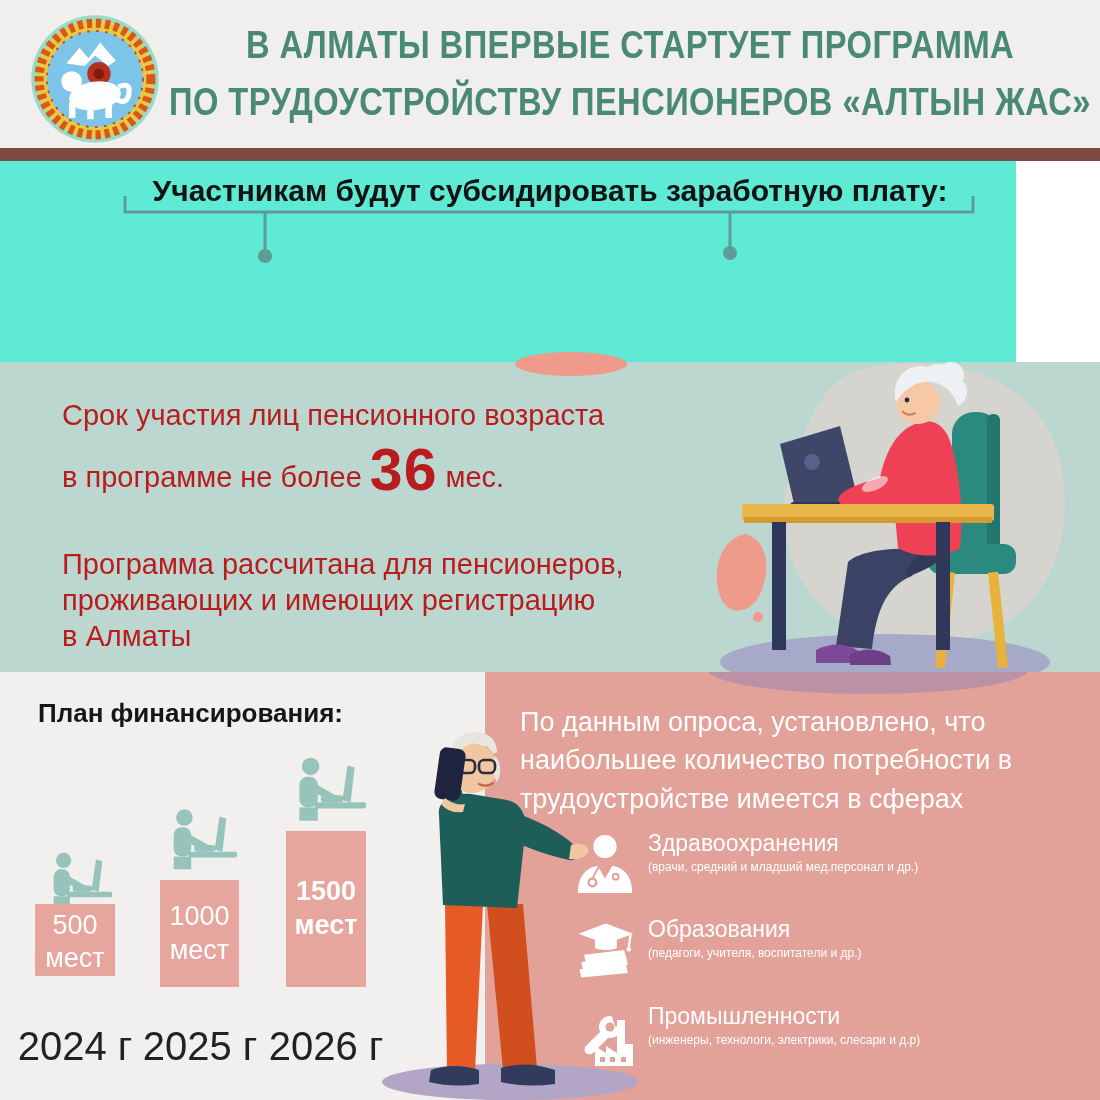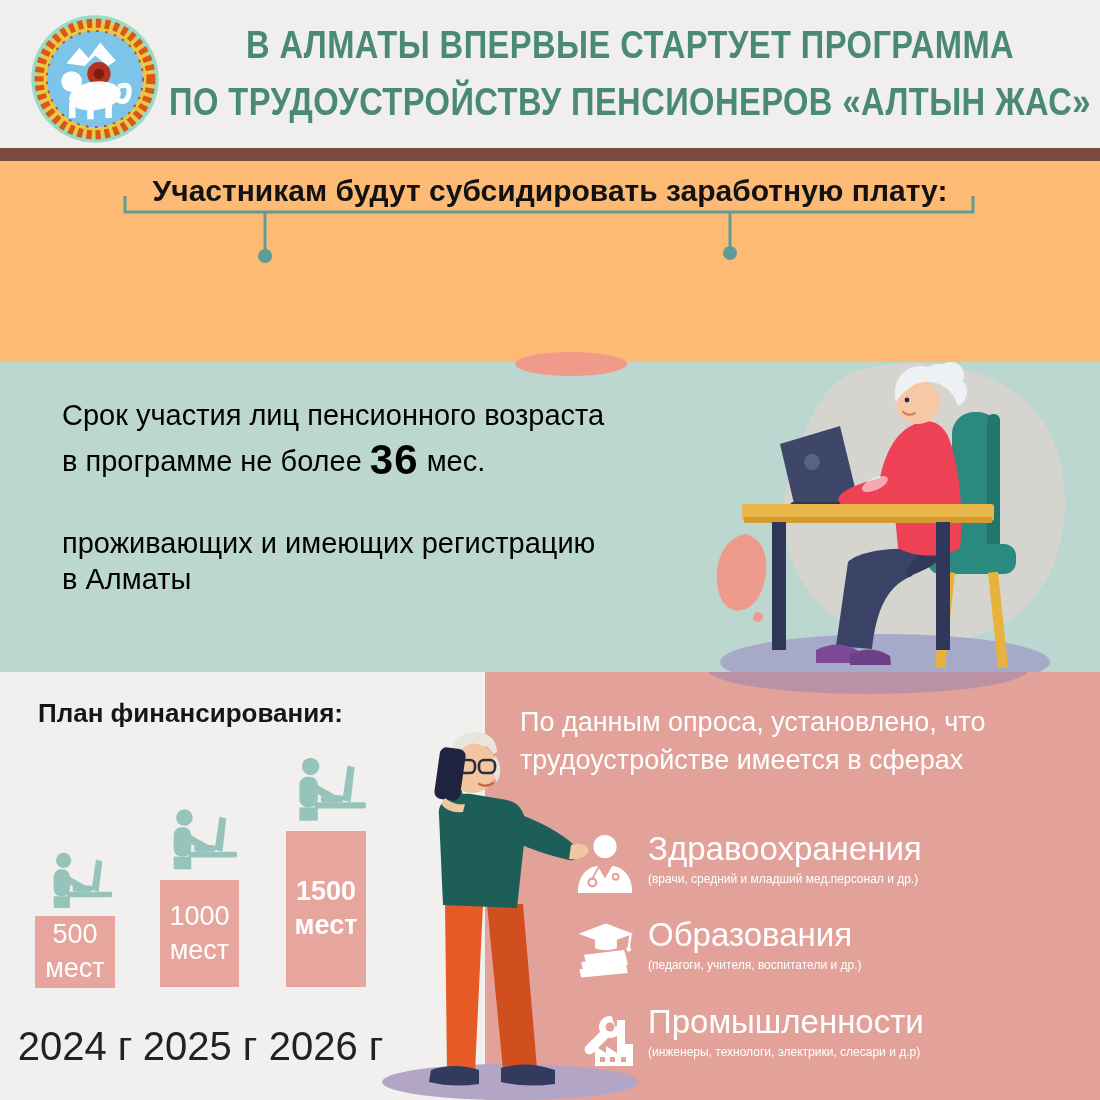--- a/index.html
+++ b/index.html
@@ -9,57 +9,57 @@
 
   
   .header { left:0; top:0; width:1100px; height:148px; background:#f0efed; }
   .logo { left:30px; top:14px; width:130px; height:130px; }
   .header-title { left:160px; top:0; width:940px; height:148px; display:flex; flex-direction:column; justify-content:center; align-items:center; gap:14px; transform:scaleX(.86); }
   .header-title div { color:#4a8a75; font-size:38px; font-weight:800; letter-spacing:.5px; white-space:nowrap; }
 
   .divider { left:0; top:148px; width:1100px; height:13px; background:#7a4a40; }
 
   
-  .subsidy { left:0; top:161px; width:1100px; height:201px; background:#fdba74; }
+  .subsidy { left:0; top:161px; width:1016px; height:201px; background:#5eead4; }
   .subsidy-title { left:0; top:13px; width:1100px; text-align:center; font-size:30px; font-weight:bold; color:#121212; }
   .bracket { left:110px; top:31px; width:880px; height:75px; }
   .sub-item-text { font-size:30px; line-height:1.3; color:#1c1c1c; }
   .sub-icon-1 { left:35px; top:268px; width:112px; height:92px; }
   .sub-text-1 { left:168px; top:275px; }
   .sub-icon-2 { left:492px; top:266px; width:100px; height:96px; }
   .sub-text-2 { left:607px; top:275px; }
 
   
   .program { left:0; top:362px; width:1100px; height:310px; background:#bcd7d0; overflow:hidden; }
-  .program-text { left:62px; top:36px; color:#000000; font-size:29px; line-height:1.24; font-weight:500; }
+  .program-text { left:62px; top:36px; color:#b91c1c; font-size:29px; line-height:1.24; font-weight:500; }
   .program-text .para1 { margin-bottom:40px; }
-  .big-num { font-size:42px; font-weight:bold; vertical-align:-3px; letter-spacing:1px; }
+  .big-num { font-size:59px; font-weight:bold; vertical-align:-3px; letter-spacing:1px; }
   .woman-illo { left:700px; top:0; width:380px; height:310px; }
   .deco-blob { left:515px; top:352px; width:112px; height:24px; background:#ef9a8b; border-radius:50%; z-index:3; }
 
   
   .chart-panel { left:0; top:672px; width:485px; height:428px; background:#f1f0ee; }
   .chart-title { left:38px; top:26px; font-size:26px; font-weight:600; color:#161616; }
   .bar { background:#e6a59d; color:#fff; display:flex; flex-direction:column; justify-content:center; align-items:center; font-size:27px; line-height:1.25; }
-  .bar-1 { left:35px; top:244px; width:80px; height:72px; }
+  .bar-1 { left:35px; top:232px; width:80px; height:72px;justify-content:flex-end; }
   .bar-2 { left:160px; top:208px; width:79px; height:107px;text-align:center; }
   .bar-3 { left:286px; top:159px; width:80px; height:156px;font-weight:bold; }
   .desk-icon-1 { left:42px; top:180px; width:72px; height:58px; }
   .desk-icon-2 { left:161px; top:136px; width:78px; height:64px; }
   .desk-icon-3 { left:286px; top:84px; width:82px; height:68px; }
   .year { top:352px; width:140px; text-align:center; font-size:40px; color:#222; }
   .year-1 { left:5px; } .year-2 { left:130px; } .year-3 { left:256px; }
 
   .survey-panel { left:485px; top:672px; width:615px; height:512px; background:#e2a29a; overflow:hidden; }
   .shadow-arc { left:222px; top:-28px; width:322px; height:50px; background:#bb92a4; border-radius:50%; }
   .survey-intro { left:35px; top:31px; color:#fff; font-size:27px; line-height:1.42; }
   .sector { position:absolute; left:0; width:615px; height:80px; }
   .sector-icon { position:absolute; left:88px; top:2px; width:64px; height:66px; }
   .sector-text { position:absolute; left:163px; top:0; color:#fff; }
-  .sector-title { font-size:33px; line-height:1.15; }
+  .sector-title { font-size:23px; line-height:1.15; }
   .sector-sub { font-size:12px; margin-top:4px; }
   .sector-1 { top:158px; } .sector-2 { top:244px; } .sector-3 { top:331px; }
 
   .man-illo { left:375px; top:690px; width:275px; height:410px; z-index:5; }
 </style>
 </head>
 <body>
 
 <div class="abs header">
   <svg class="abs logo" viewBox="0 0 100 100">
@@ -158,20 +158,21 @@
     <rect x="72" y="160" width="14" height="128" fill="#2f3858"></rect>
     <rect x="236" y="160" width="14" height="128" fill="#2f3858"></rect>
   </svg>
 
   <div class="abs program-text">
     <div class="para1">
       <div>Срок участия лиц пенсионного возраста</div>
       <div><span>в программе не более </span><span class="big-num">36</span><span> мес.</span></div>
     </div>
     <div>
+      <div>Программа рассчитана для пенсионеров,</div>
       <div>проживающих и имеющих регистрацию</div>
       <div>в Алматы</div>
     </div>
   </div>
 </div>
 
 <div class="abs chart-panel">
   <div class="abs chart-title">План финансирования:</div>
 
   <svg class="abs desk-icon-1" viewBox="0 0 80 64">
@@ -217,20 +218,21 @@
 
   <div class="abs year year-1">2024 г</div>
   <div class="abs year year-2">2025 г</div>
   <div class="abs year year-3">2026 г</div>
 </div>
 
 <div class="abs survey-panel">
   <div class="abs shadow-arc"></div>
   <div class="abs survey-intro">
     <div>По данным опроса, установлено, что</div>
+    <div>наибольшее количество потребности в</div>
     <div>трудоустройстве имеется в сферах</div>
   </div>
 
   <div class="sector sector-1">
     <svg class="sector-icon" viewBox="0 0 66 66">
       <circle cx="33" cy="14" r="12" fill="#fff"></circle>
       <path d="M5,62 C5,42 16,33 33,33 C50,33 61,42 61,62 Z" fill="#fff"></path>
       <polygon points="25,33 33,47 41,33" fill="#e2a29a"></polygon>
       <path d="M27,34 C24,40 21,44 20,48" fill="none" stroke="#e2a29a" stroke-width="2"></path>
       <circle cx="20" cy="51" r="4" fill="none" stroke="#e2a29a" stroke-width="2.4"></circle>

